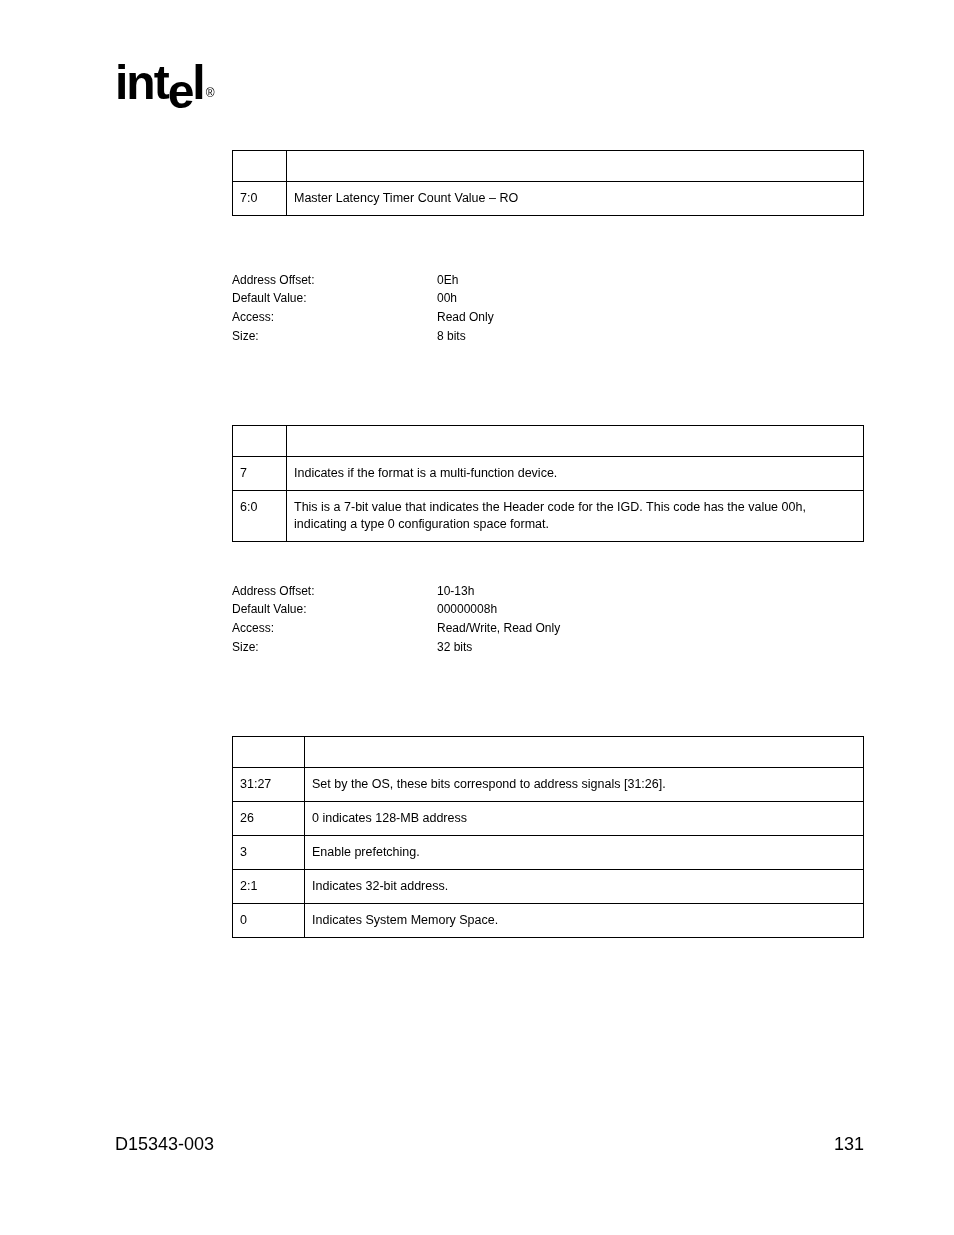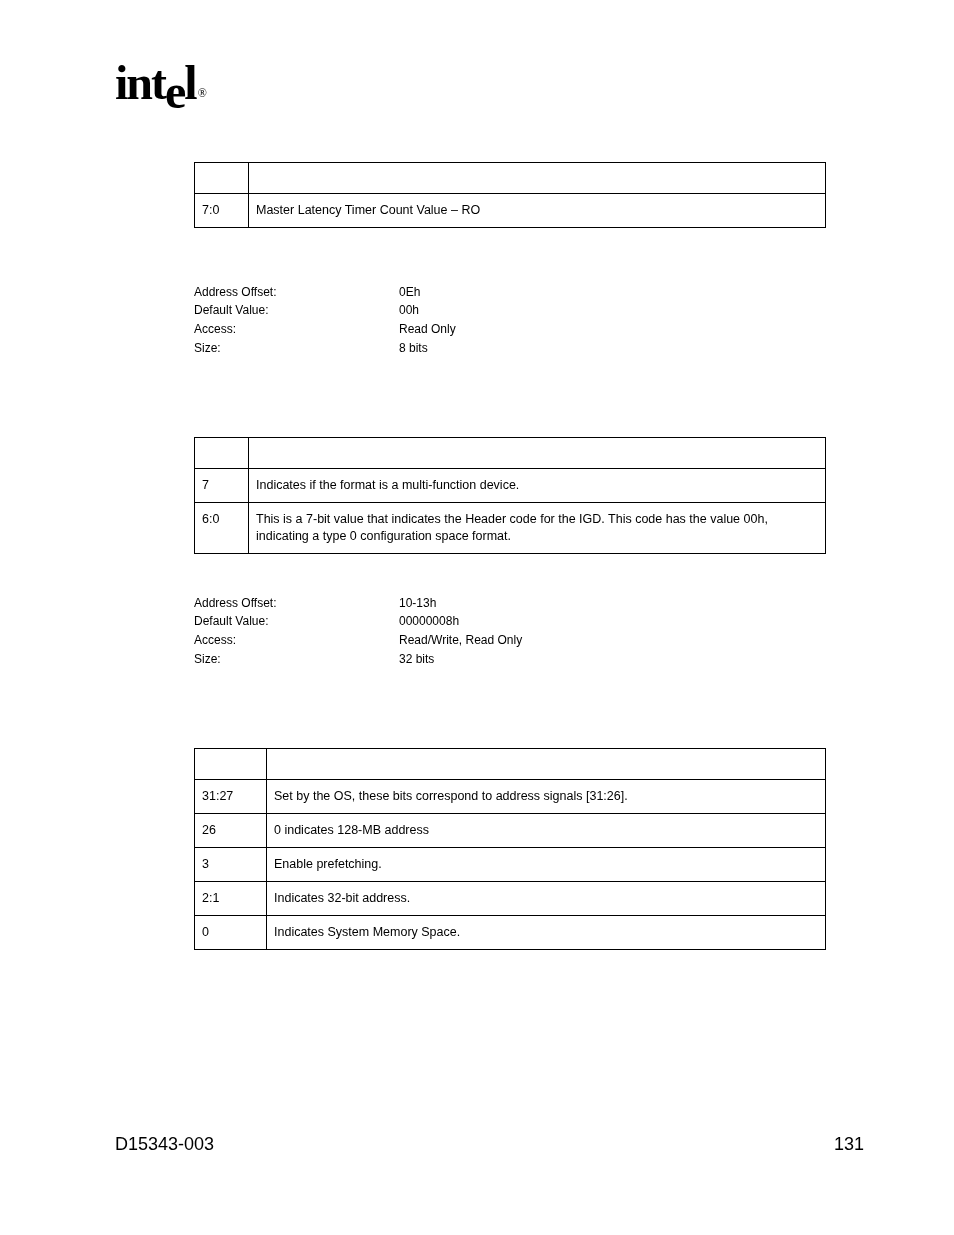--- a/index.html
+++ b/index.html
@@ -10,43 +10,43 @@
     height: 1235px;
     position: relative;
     color: #000;
   }
   .page {
     padding: 55px 90px 50px 115px;
     position: relative;
     height: 100%;
   }
   .logo {
-    font-family: Liberation Serif, serif;
+    font-family: Liberation Sans, sans-serif;
     font-weight: bold;
     font-size: 48px;
     letter-spacing: -2px;
-    margin-bottom: 52px;
+    margin-bottom: 40px;
     position: relative;
     display: inline-block;
   }
   .logo .e {
     display:inline-block;
     transform: translateY(9px);
   }
   .logo .reg {
     font-size: 12px;
     font-weight: normal;
     vertical-align: baseline;
     position: relative;
     top: -2px;
     left: 2px;
     letter-spacing: 0;
   }
   .content {
-    margin-left: 79px;
+    margin-left: 117px;
     width: 632px;
   }
   table.reg-table {
     border-collapse: collapse;
     width: 100%;
     font-size: 12.5px;
     margin-bottom: 35px;
   }
   table.reg-table th, table.reg-table td {
     border: 1px solid #000;

